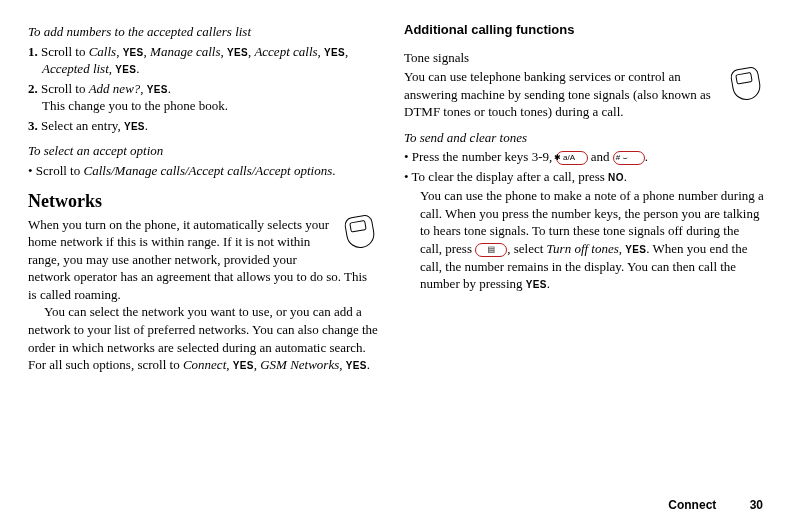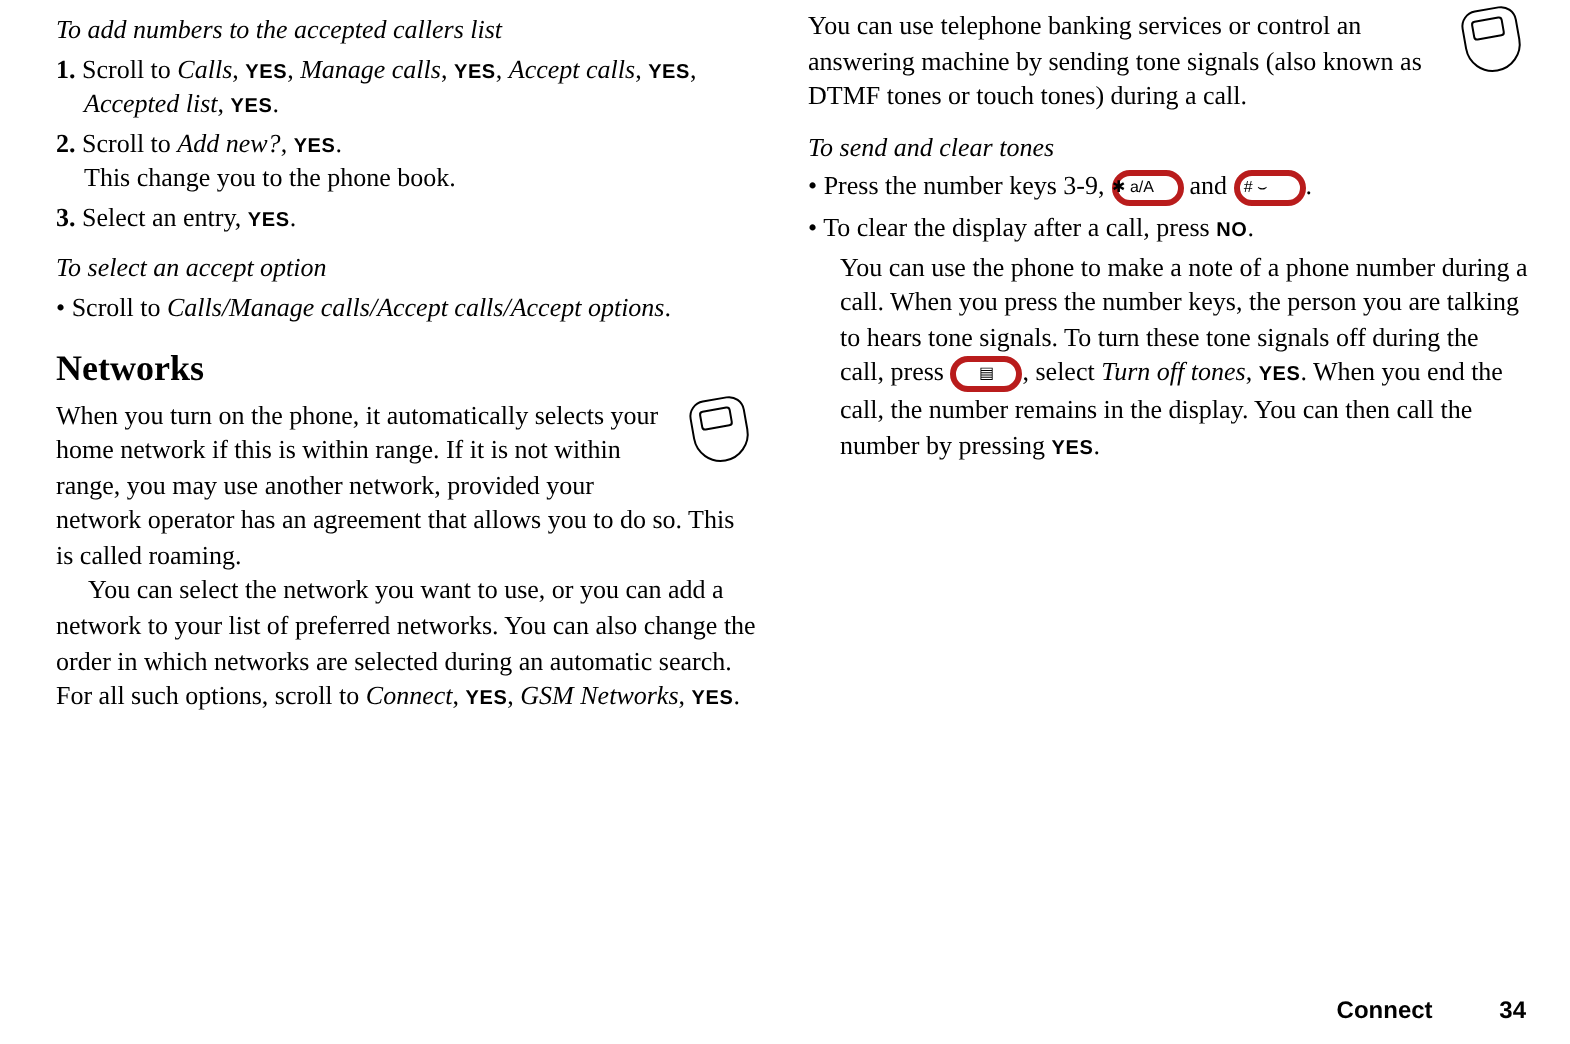--- a/index.html
+++ b/index.html
@@ -9,21 +9,21 @@
     font-size: 13px;
     color: #000;
     background: #fff;
     width: 785px;
     height: 522px;
     position: relative;
     box-sizing: border-box;
   }
   .page {
     display: flex;
-    padding: 4px 18px 0 18px;
+    padding: 21px 18px 0 18px;
     gap: 26px;
     box-sizing: border-box;
   }
   .col {
     width: 360px;
     line-height: 1.35;
   }
   .subhead-italic {
     font-style: italic;
     margin: 2px 0 2px 10px;
@@ -110,21 +110,21 @@
     position: absolute;
     left: 4px;
     top: 4px;
     width: 14px;
     height: 8px;
     border: 1px solid #000;
     border-radius: 2px;
   }
   .oval-btn {
     display: inline-block;
-    border: 3px solid #b91c1c;
+    border: 1px solid #b91c1c;
     border-radius: 9px;
     padding: 0 6px;
     font-size: 8px;
     line-height: 12px;
     height: 12px;
     vertical-align: middle;
     font-family: Arial, sans-serif;
     min-width: 18px;
     text-align: center;
   }
@@ -174,21 +174,23 @@
           <div class="icon-shape"></div>
         </div>
       <span>When you turn on the phone, it automatically selects your home network if this is within range. If it is not within range, you may use another network, provided your network operator has an agreement that allows you to do so. This is called roaming.</span>
       <div class="indent-para" style="margin-top:0;">
         <span>You can select the network you want to use, or you can add a network to your list of preferred networks. You can also change the order in which networks are selected during an automatic search. For all such options, scroll to </span><span class="italic">Connect</span><span>, </span><span class="key">YES</span><span>, </span><span class="italic">GSM Networks</span><span>, </span><span class="key">YES</span><span>.</span>
       </div>
     </div>
   </div>
 
   <div class="col">
-
+    <div class="section-title-top">Additional calling functions</div>
+
+    <div class="subsection" style="margin-left:0;">Tone signals</div>
     <div class="body-block" style="margin-left:0;">
       <div class="icon-box">
           <div class="icon-shape"></div>
         </div>
       <span>You can use telephone banking services or control an answering machine by sending tone signals (also known as DTMF tones or touch tones) during a call.</span>
     </div>
 
     <div class="subhead-italic2" style="margin-left:0;">To send and clear tones</div>
     <ul style="margin-left:0;">
       <li>
@@ -200,14 +202,14 @@
     </ul>
 
     <div class="body-block" style="margin-left:16px;">
       <span>You can use the phone to make a note of a phone number during a call. When you press the number keys, the person you are talking to hears tone signals. To turn these tone signals off during the call, press </span><span class="oval-btn">▤</span><span>, select </span><span class="italic">Turn off tones</span><span>, </span><span class="key">YES</span><span>. When you end the call, the number remains in the display. You can then call the number by pressing </span><span class="key">YES</span><span>.</span>
     </div>
   </div>
 </div>
 
 <div class="footer">
   <span>Connect</span>
-  <span class="pnum">34</span>
+  <span class="pnum">30</span>
 </div>
 
 </body></html>

